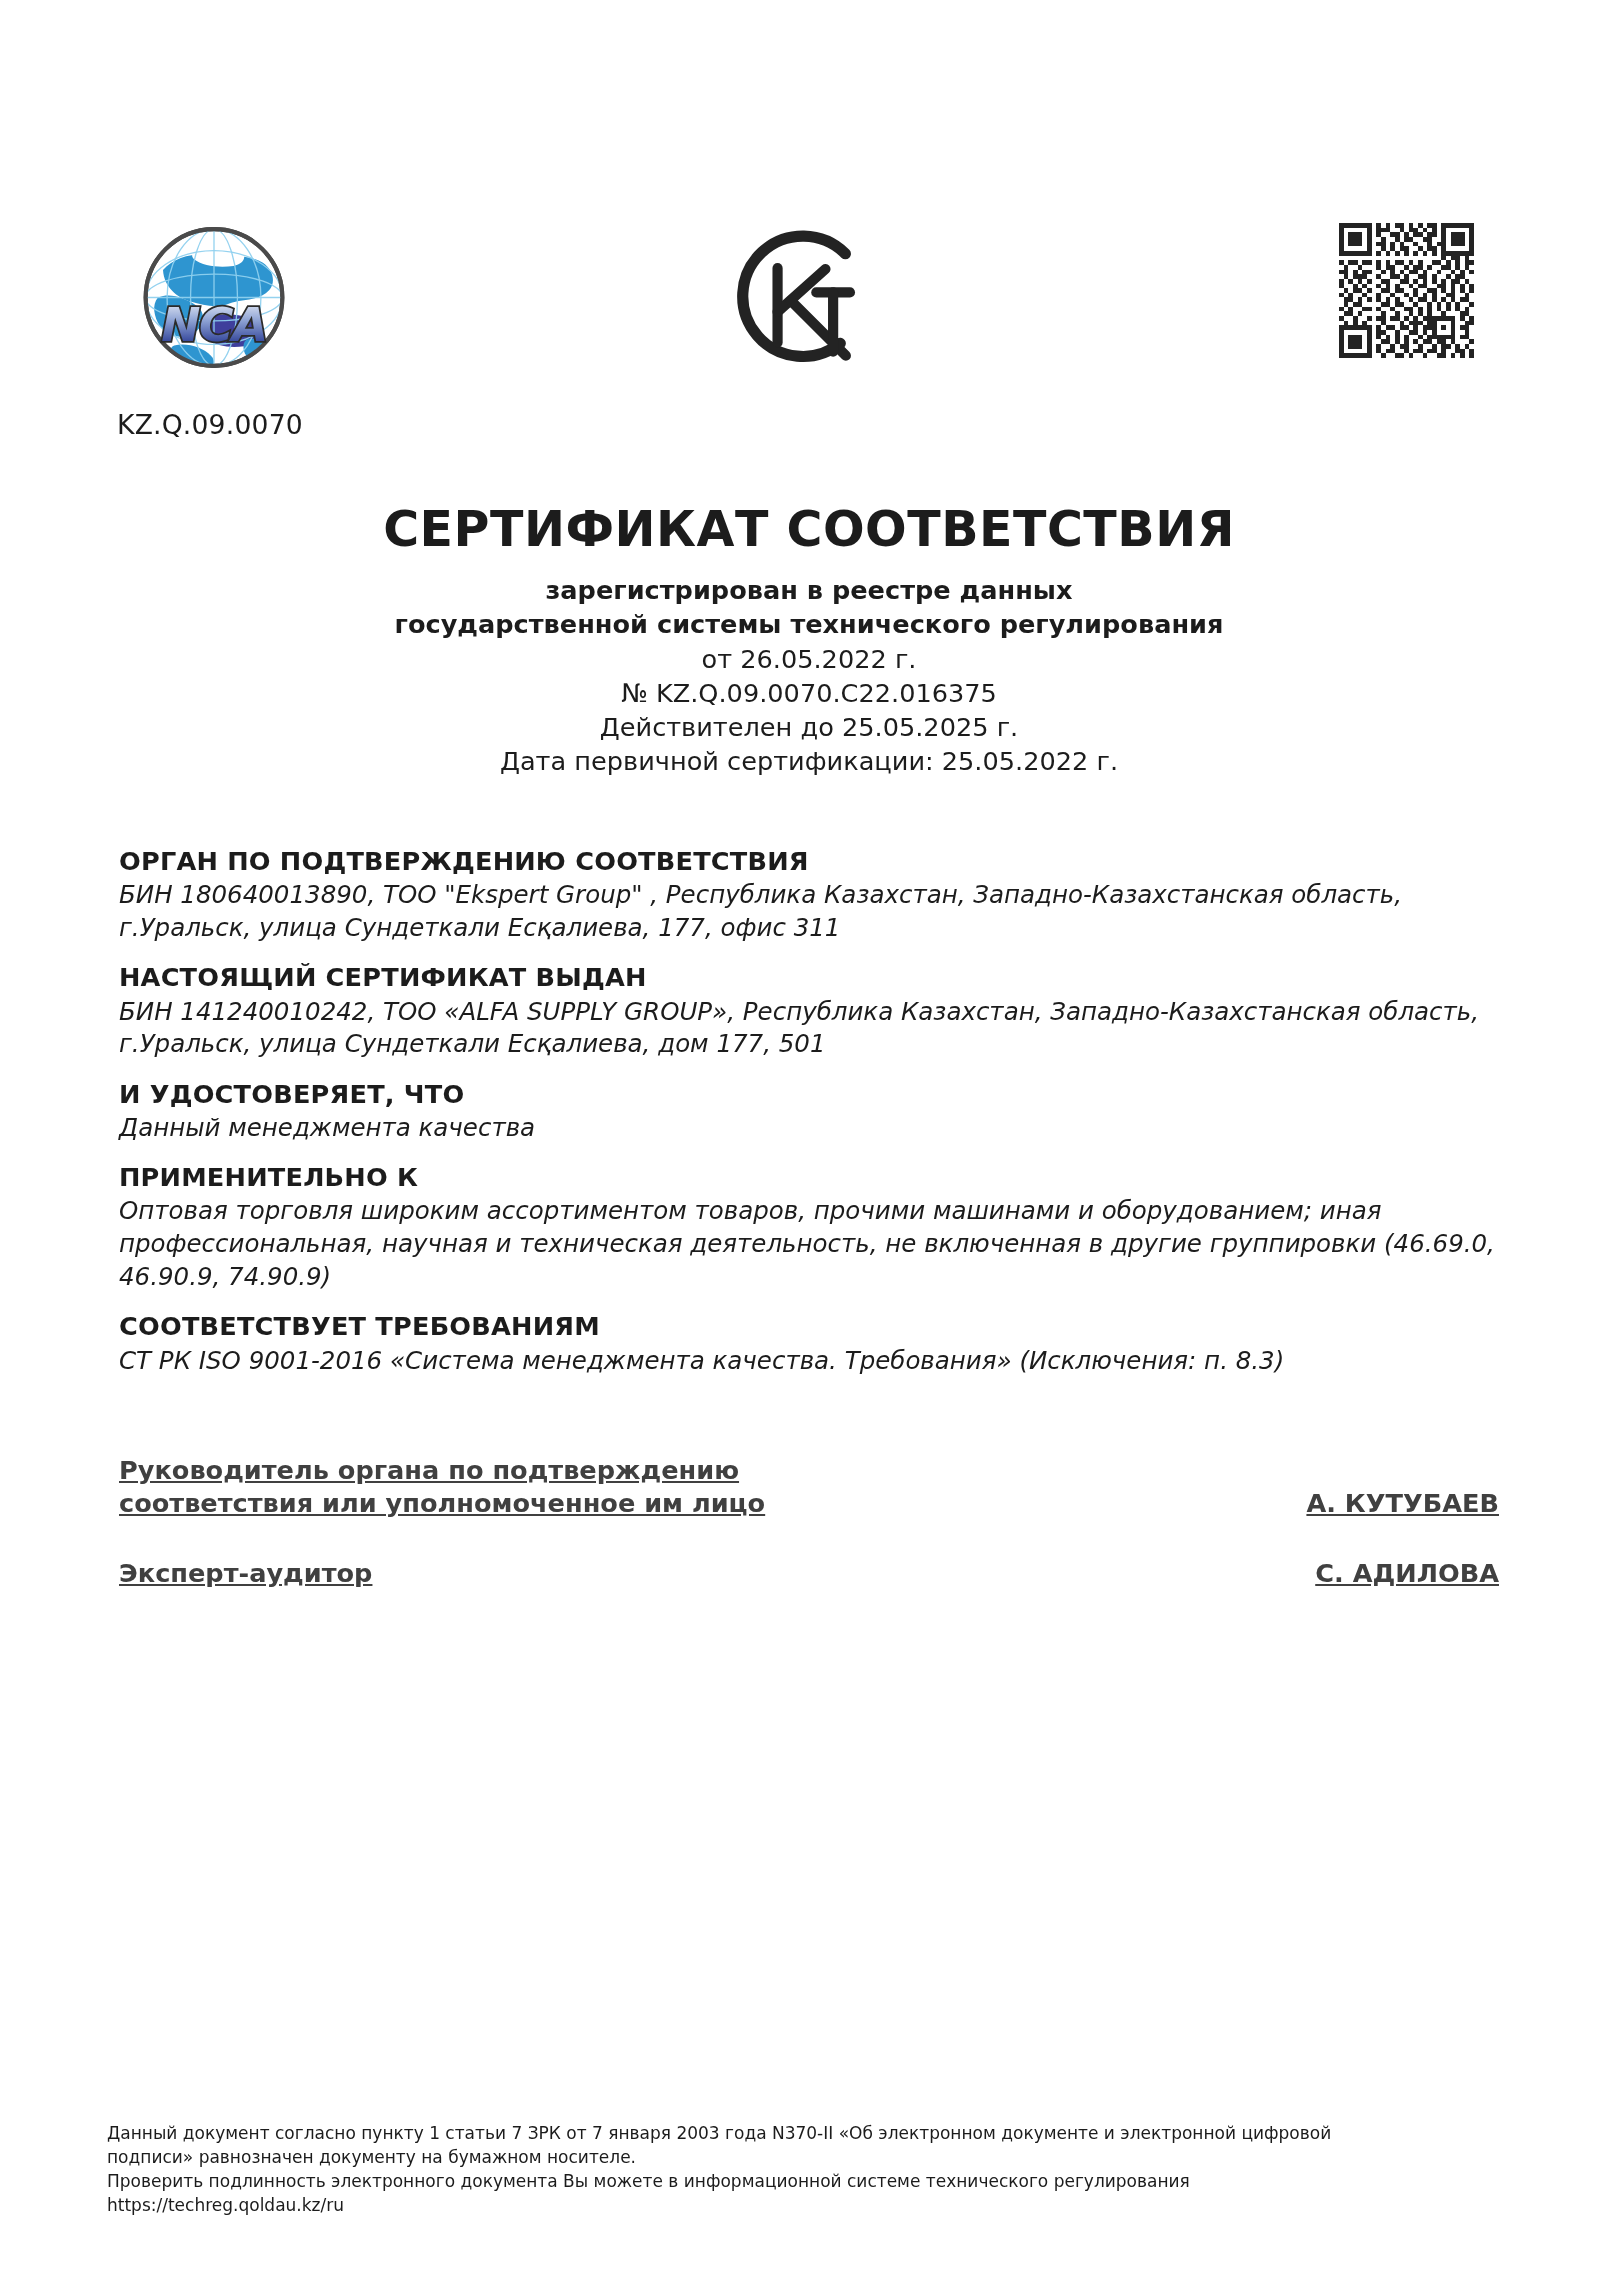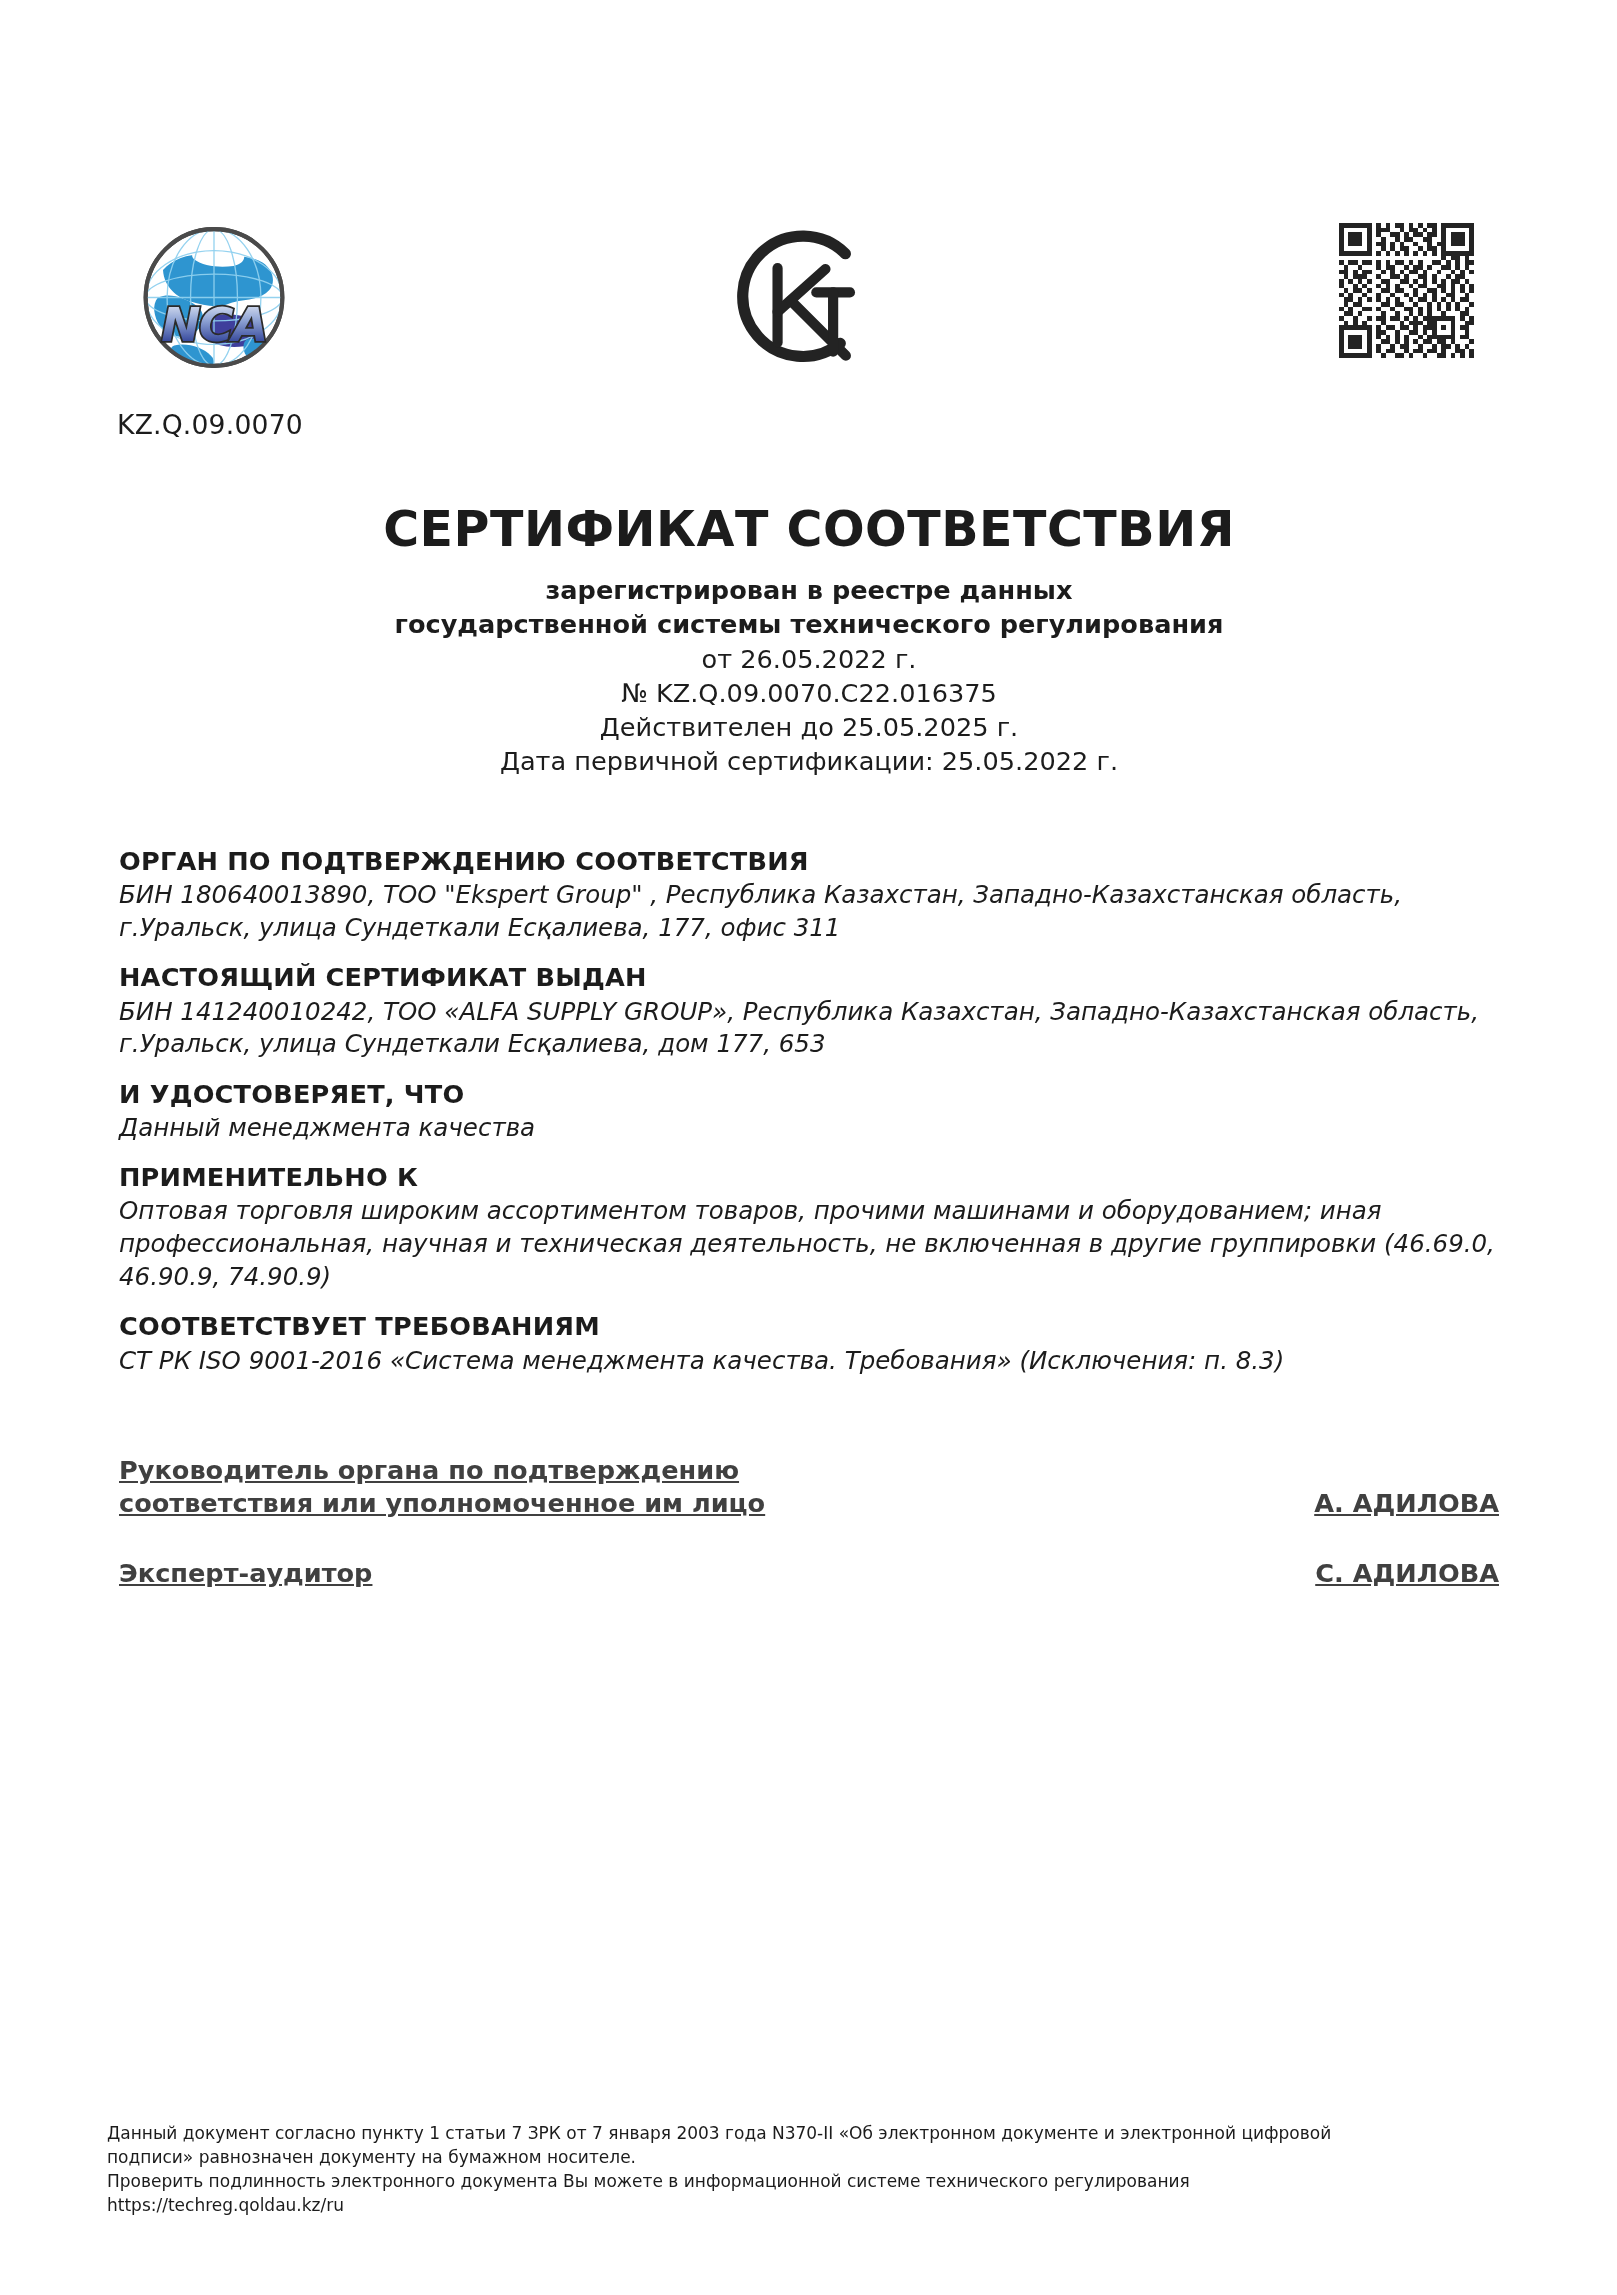--- a/index.html
+++ b/index.html
@@ -520,21 +520,21 @@
 
   <div class="body-block">
 
     <div class="section">
       <div class="sec-head">ОРГАН ПО ПОДТВЕРЖДЕНИЮ СООТВЕТСТВИЯ</div>
       <div class="sec-body">БИН 180640013890, ТОО "Ekspert Group" , Республика Казахстан, Западно-Казахстанская область, г.Уральск, улица Сундеткали Есқалиева, 177, офис 311</div>
     </div>
 
     <div class="section">
       <div class="sec-head">НАСТОЯЩИЙ СЕРТИФИКАТ ВЫДАН</div>
-      <div class="sec-body">БИН 141240010242, ТОО «ALFA SUPPLY GROUP», Республика Казахстан, Западно-Казахстанская область, г.Уральск, улица Сундеткали Есқалиева, дом 177, 653</div>
+      <div class="sec-body">БИН 141240010242, ТОО «ALFA SUPPLY GROUP», Республика Казахстан, Западно-Казахстанская область, г.Уральск, улица Сундеткали Есқалиева, дом 177, 501</div>
     </div>
 
     <div class="section">
       <div class="sec-head">И УДОСТОВЕРЯЕТ, ЧТО</div>
       <div class="sec-body">Данный менеджмента качества</div>
     </div>
 
     <div class="section">
       <div class="sec-head">ПРИМЕНИТЕЛЬНО К</div>
       <div class="sec-body">Оптовая торговля широким ассортиментом товаров, прочими машинами и оборудованием; иная профессиональная, научная и техническая деятельность, не включенная в другие группировки (46.69.0, 46.90.9, 74.90.9)</div>
@@ -545,21 +545,21 @@
       <div class="sec-body">СТ РК ISO 9001-2016 «Система менеджмента качества. Требования» (Исключения: п. 8.3)</div>
     </div>
   </div>
 
   <div class="sign-block">
     <div class="sign-row">
       <div class="sign-role">
         <div>Руководитель органа по подтверждению</div>
         <div>соответствия или уполномоченное им лицо</div>
       </div>
-      <div class="sign-name">А. АДИЛОВА</div>
+      <div class="sign-name">А. КУТУБАЕВ</div>
     </div>
     <div class="sign-row second">
       <div class="sign-role">Эксперт-аудитор</div>
       <div class="sign-name">С. АДИЛОВА</div>
     </div>
   </div>
 
   <div class="footer">
     <div>Данный документ согласно пункту 1 статьи 7 ЗРК от 7 января 2003 года N370-II «Об электронном документе и электронной цифровой</div>
     <div>подписи» равнозначен документу на бумажном носителе.</div>

